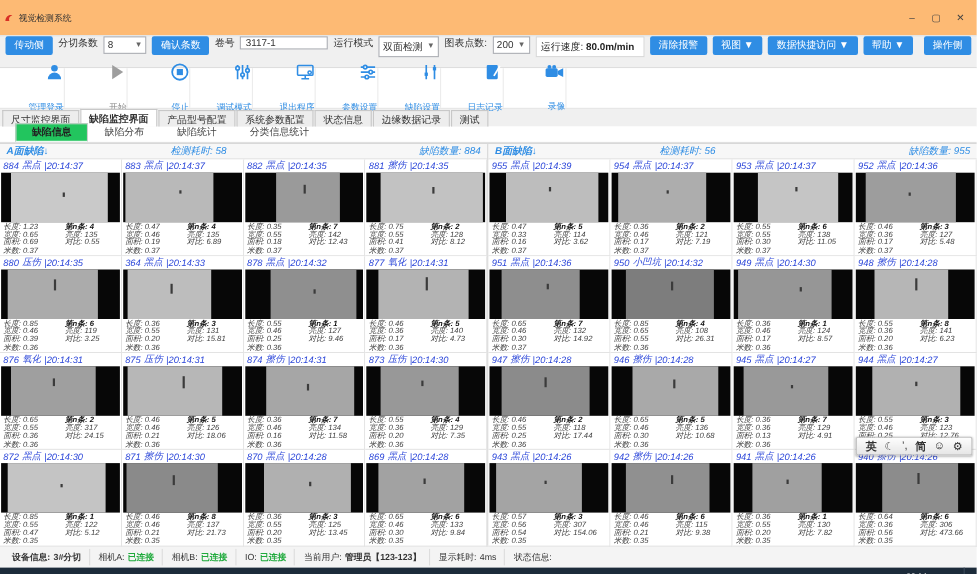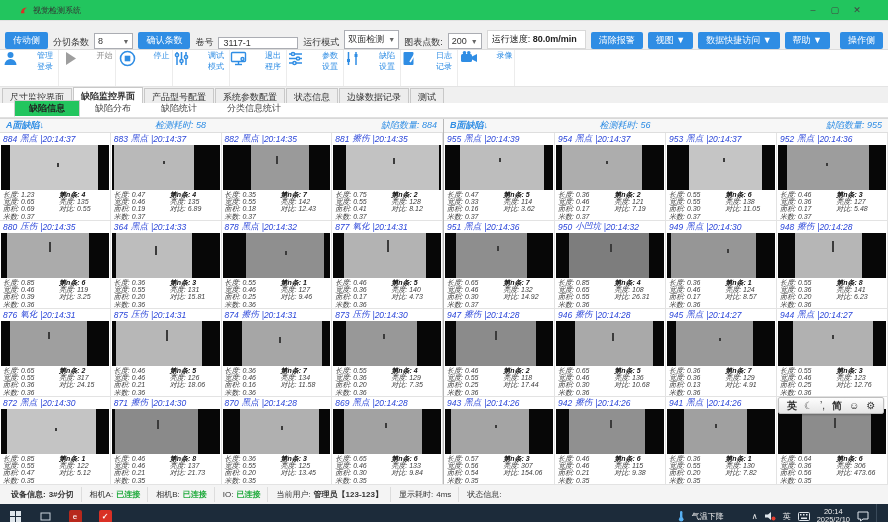--- a/index.html
+++ b/index.html
@@ -1,36 +1,36 @@
 <!DOCTYPE html>
 <html><head>
 <meta charset="utf-8">
 <style>
   * { margin:0; padding:0; box-sizing:border-box; font-family:"Liberation Sans", sans-serif; }
   html,body { width:888px; height:522px; overflow:hidden; background:#fff; }
   #app { position:relative; width:888px; height:522px; background:#fff; }
 
   
-  .titlebar { height:20px; background:#22c55e; display:flex; align-items:center; padding:0 20px; font-size:8px; color:#333; }
+  .titlebar { height:32px; background:#fdba74; display:flex; align-items:center; padding:0 4px; font-size:8px; color:#333; }
   .app-logo { width:9px; height:9px; margin-right:4px; }
   .titlebar .spacer { flex:1; }
   .winbtn { width:22px; height:13px; text-align:center; font-size:9px; line-height:13px; color:#444; cursor:default; }
 
   
-  .toolbar1 { height:30px; background:#f0f0f0; border-top:1px solid #e2e2e2; border-bottom:1px solid #dcdcdc; display:flex; align-items:flex-end; padding:0 5px; gap:5px; font-size:9px; color:#333; white-space:nowrap; }
+  .toolbar1 { height:30px; background:#f0f0f0; border-top:1px solid #e2e2e2; border-bottom:1px solid #dcdcdc; display:flex; align-items:flex-start; padding:0 5px; gap:5px; font-size:9px; color:#333; white-space:nowrap; }
   .btn-blue { background:#2f8de4; color:#fff; border:none; border-radius:2px; font-size:9px; padding:3px 8px; line-height:1.2; }
   .combo { background:#fff; border:1px solid #abadb3; font-size:9px; padding:2px 3px; display:inline-flex; align-items:center; justify-content:space-between; }
   .combo .arr { color:#666; font-size:7px; margin-left:4px; }
   .tb-input { background:#fff; border:1px solid #abadb3; font-size:9px; padding:0 4px; }
   .speed-box { background:#fff; border:1px solid #d8d8d8; font-size:9px; padding:2px 8px 2px 4px; color:#222; }
   .toolbar1 .grow { flex:1; }
 
   
   .toolbar2 { height:37px; background:#fff; border-bottom:1px solid #e4e4e4; display:flex; align-items:stretch; padding-left:2px; }
-  .action { width:57px; display:flex; flex-direction:row; align-items:flex-start; justify-content:center; gap:18px; border-right:1px solid #ececec; cursor:default; }
+  .action { width:57px; display:flex; flex-direction:column; align-items:flex-end; justify-content:center; gap:18px; border-right:1px solid #ececec; cursor:default; }
   .action .alabel { font-size:8px; color:#2f8de4; }
   .action.disabled .alabel { color:#8a8a8a; }
   .action svg { display:block; }
 
   
   .tabs-main { height:16px; background:#f0f0f0; display:flex; align-items:flex-end; padding-left:2px; font-size:9px; }
   .tab-m { padding:2px 7px 1px; border:1px solid #c8c8c8; border-bottom:none; background:#ededed; color:#333; margin-right:1px; height:15px; }
   .tab-m.active { background:#fff; height:16px; font-weight:bold; }
   .tabs-sub { height:15px; background:#fff; border-bottom:1px solid #e0e0e0; display:flex; align-items:flex-end; padding-left:14px; font-size:9px; }
   .tab-s { padding:1px 14px; color:#444; border:1px solid transparent; }

